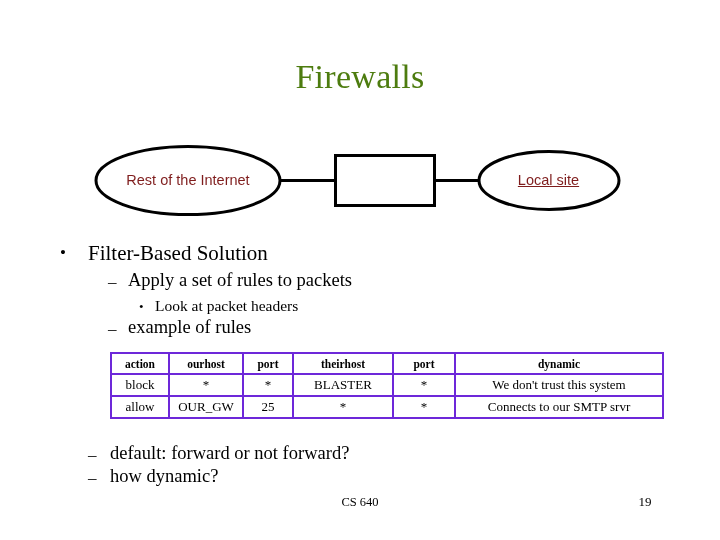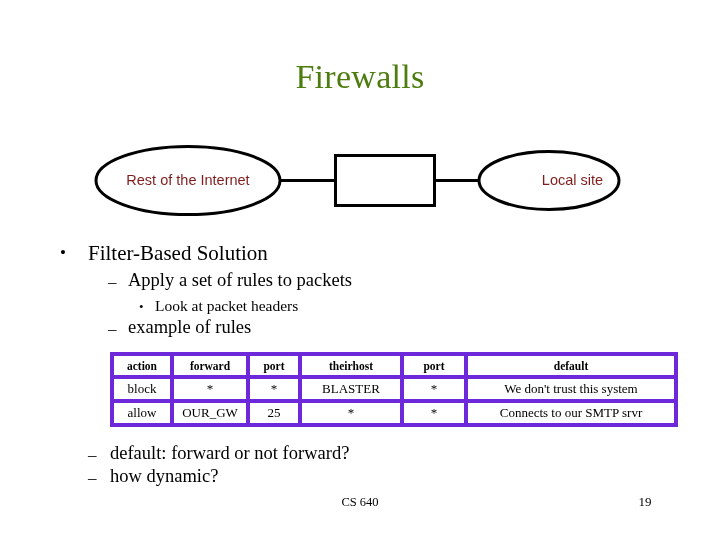--- a/index.html
+++ b/index.html
@@ -43,21 +43,21 @@
   .node-label {
     position: absolute;
     font-family: "Liberation Sans", sans-serif;
     font-size: 14.5px;
     color: #7f1d1d;
     text-align: center;
     white-space: nowrap;
   }
   #label-internet { left: 95px;  top: 172px; width: 186px; }
   #label-firewall { left: 335px; top: 172px; width: 100px; }
-  #label-localsite { left: 504px; top: 172px; width: 137px; }
+  #label-localsite { left: 480px; top: 172px; width: 137px; text-decoration: underline; }
 
   
   .bullet-row {
     position: absolute;
     white-space: nowrap;
   }
   .marker {
     position: absolute;
     font-family: "Liberation Serif", serif;
     text-align: left;
@@ -82,21 +82,21 @@
   
   #rules-table {
     position: absolute;
     left: 110px;
     top: 352px;
     border-collapse: collapse;
     font-family: "Liberation Serif", serif;
     background: #ffffff;
   }
   #rules-table th, #rules-table td {
-    border: 4px solid #6d28d9;
+    border: 2px solid #6d28d9;
     text-align: center;
     vertical-align: middle;
     padding: 0;
     height: 20px;
     color: #000000;
     font-weight: normal;
     white-space: nowrap;
   }
   #rules-table th {
     font-size: 11.5px;
@@ -176,25 +176,25 @@
 
   <div class="bullet-row lvl2" style="left:0; top:319px;">
     <span class="marker" style="left:108px; top:0;">–</span>
     <span class="btext" style="left:128px; top:-2px;">example of rules</span>
   </div>
 
   <table id="rules-table">
     <thead>
       <tr>
         <th class="col-action">action</th>
-        <th class="col-ourhost">forward</th>
+        <th class="col-ourhost">ourhost</th>
         <th class="col-port">port</th>
         <th class="col-theirhost">theirhost</th>
         <th class="col-port2">port</th>
-        <th class="col-comment">default</th>
+        <th class="col-comment">dynamic</th>
       </tr>
     </thead>
     <tbody>
       <tr>
         <td>block</td>
         <td>*</td>
         <td>*</td>
         <td>BLASTER</td>
         <td>*</td>
         <td class="cell-small">We don't trust this system</td>

